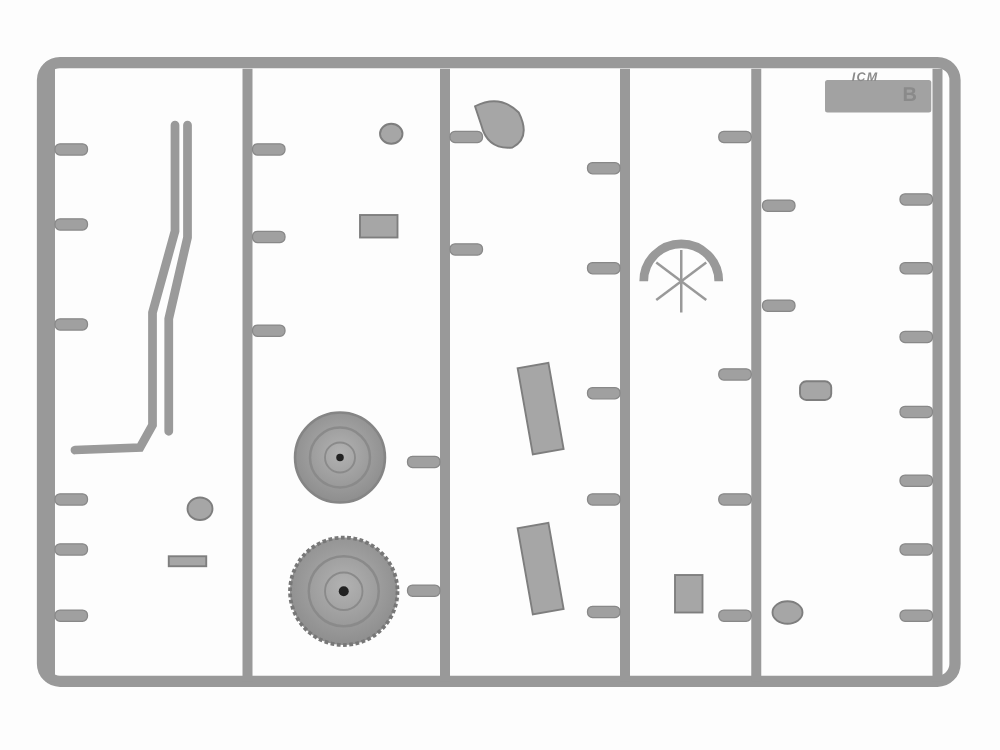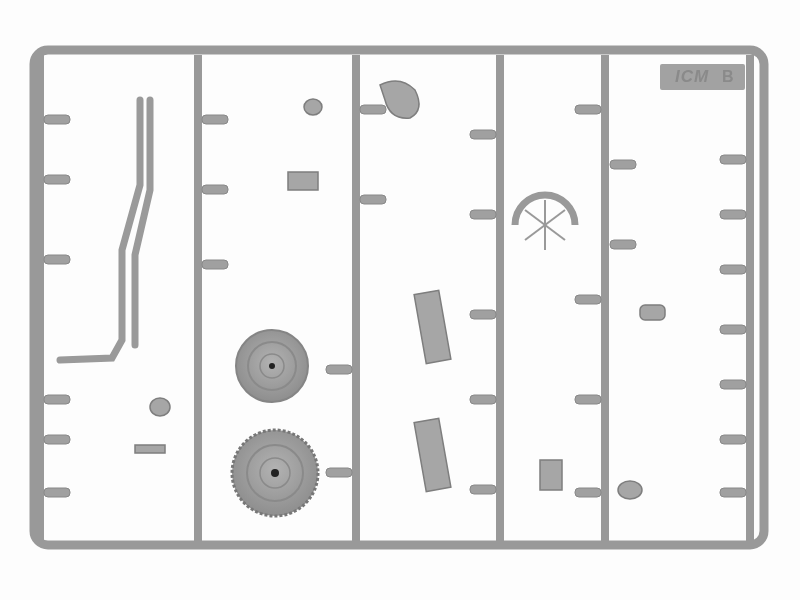--- a/index.html
+++ b/index.html
@@ -1,18 +1,18 @@
 <!DOCTYPE html>
 <html><head>
 <meta charset="utf-8">
 <style>
   html,body{margin:0;padding:0;background:#ffffff;}
   .stage{position:relative;width:800px;height:600px;background:#fdfdfd;overflow:hidden;font-family:"Liberation Sans",sans-serif;}
   svg{position:absolute;left:0;top:0;}
-  .tag-text{position:absolute;left:662px;top:66px;width:60px;height:22px;color:#8a8a8a;font-size:17px;font-weight:bold;font-style:italic;letter-spacing:1px;text-align:center;line-height:22px;}
+  .tag-text{position:absolute;left:662px;top:52px;width:60px;height:22px;color:#8a8a8a;font-size:10px;font-weight:bold;font-style:italic;letter-spacing:1px;text-align:center;line-height:22px;}
   .tag-letter{position:absolute;left:722px;top:66px;width:18px;height:22px;color:#8a8a8a;font-size:16px;font-weight:bold;line-height:22px;}
 </style>
 </head>
 <body>
 
 <div class="stage">
   <svg width="800" height="600" viewBox="0 0 800 600">
     <defs>
       <radialGradient id="wheel" cx="50%" cy="45%" r="55%">
         <stop offset="0%" stop-color="#b2b2b2"></stop>

